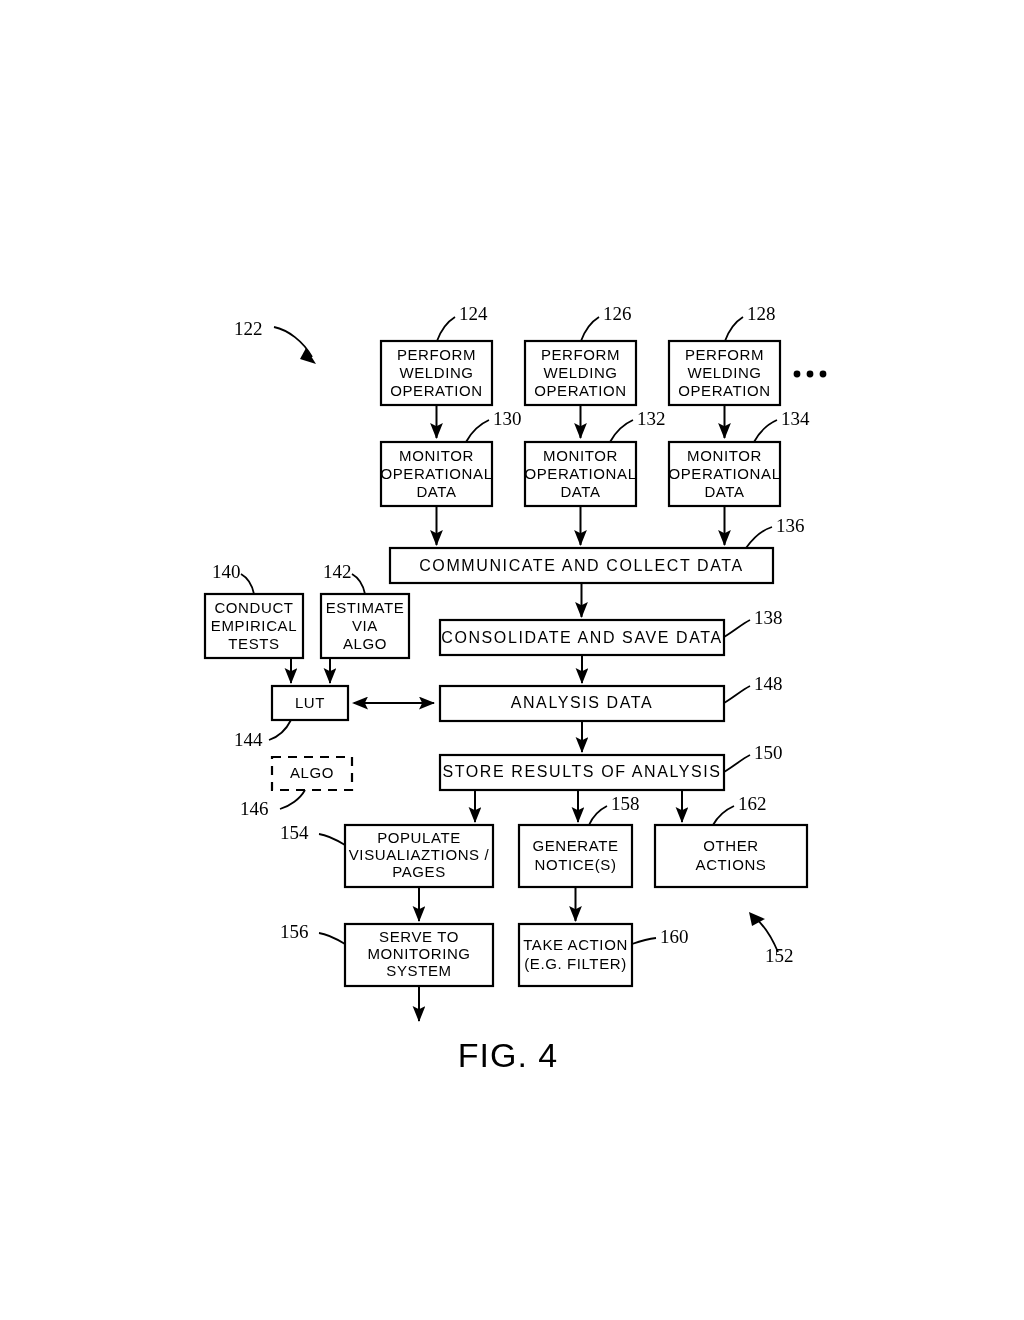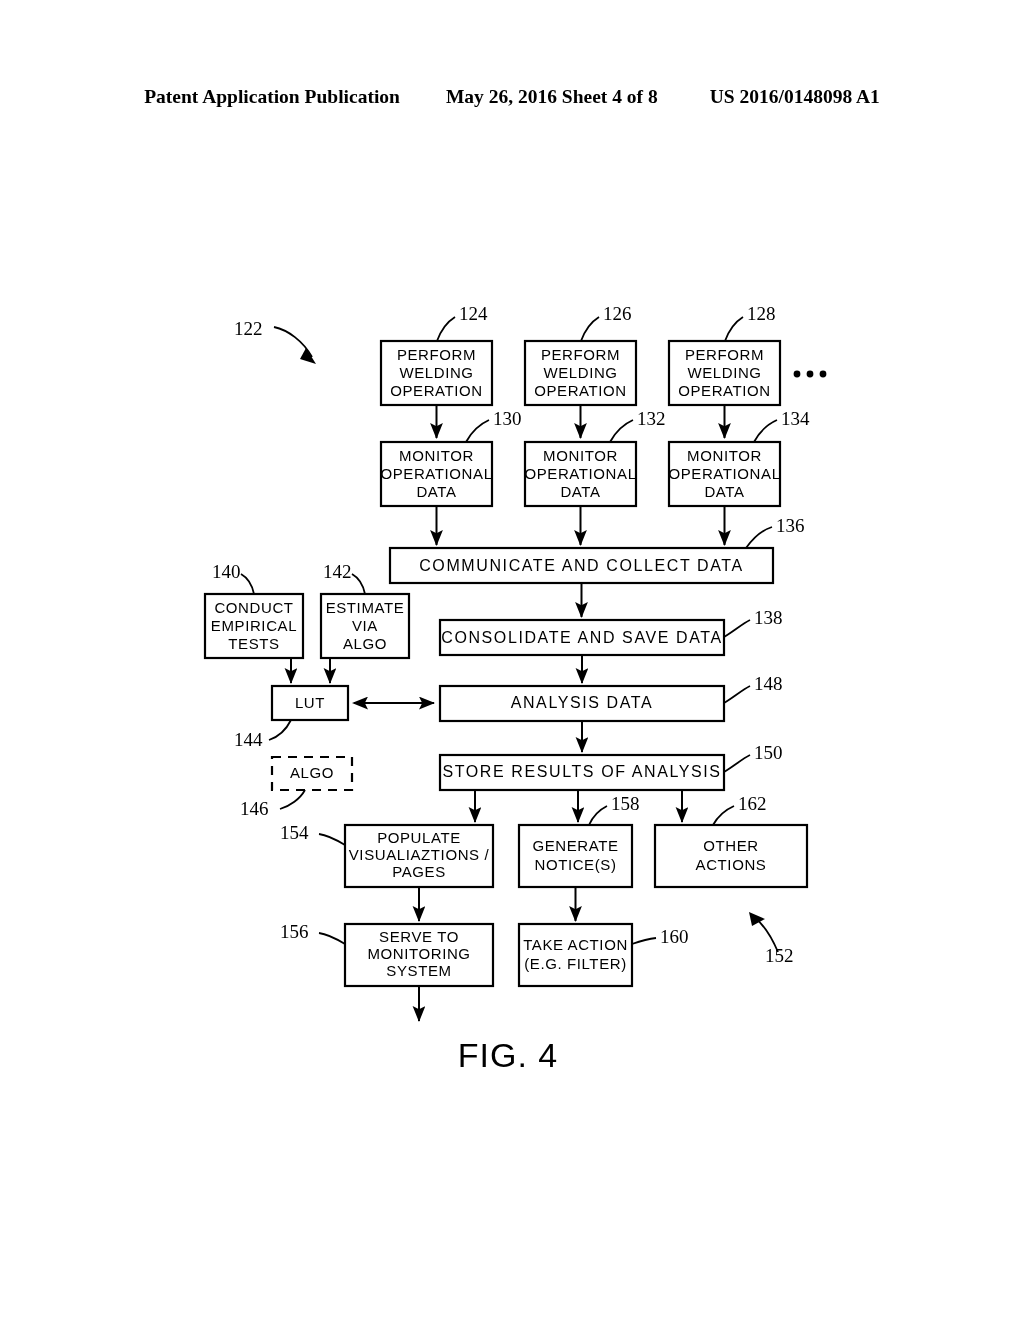--- a/index.html
+++ b/index.html
@@ -96,25 +96,20 @@
     stroke-width: 2;
     fill: none;
   }
   circle.dot { fill: #000000; }
 </style>
 </head>
 <body>
 
 <div id="page">
 
-  <div class="pub-header">
-    <span class="seg-title">Patent Application Publication</span>
-    <span class="seg-date">May 26, 2016  Sheet 4 of 8</span>
-    <span class="seg-num">US 2016/0148098 A1</span>
-  </div>
 
   <svg id="figure" viewBox="0 0 1024 1320">
     <defs>
       <marker id="arrow" markerWidth="9" markerHeight="9" refX="7.5" refY="3.2" orient="auto" markerUnits="strokeWidth">
         <path d="M0,0 L8,3.2 L0,6.4 L1.6,3.2 z" fill="#000000"></path>
       </marker>
       <marker id="arrowStart" markerWidth="9" markerHeight="9" refX="1" refY="3.2" orient="auto" markerUnits="strokeWidth">
         <path d="M8,0 L0,3.2 L8,6.4 L6.4,3.2 z" fill="#000000"></path>
       </marker>
       <marker id="arrowThin" markerWidth="10" markerHeight="10" refX="8.5" refY="3.4" orient="auto" markerUnits="strokeWidth">

